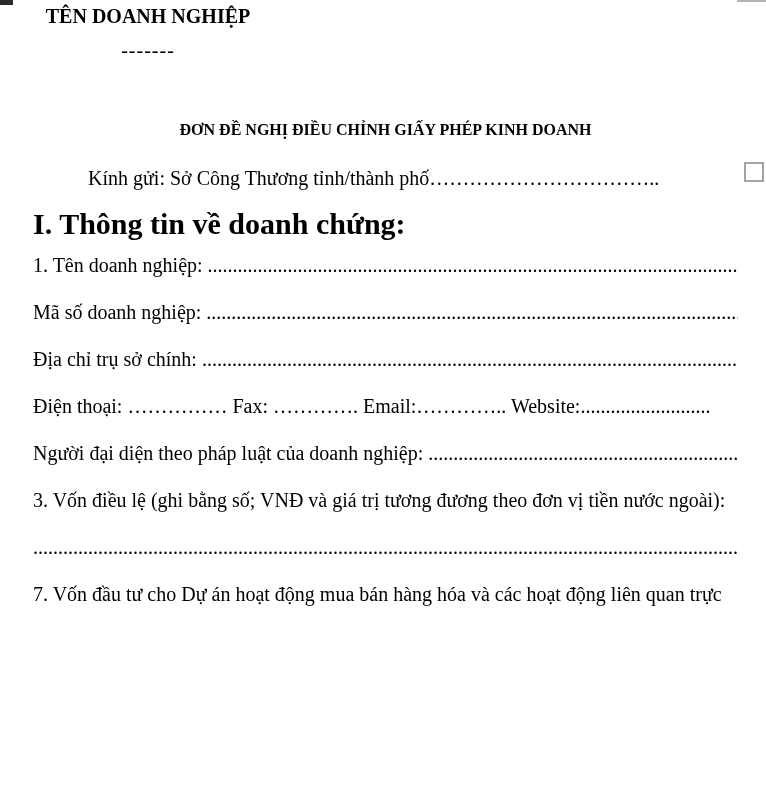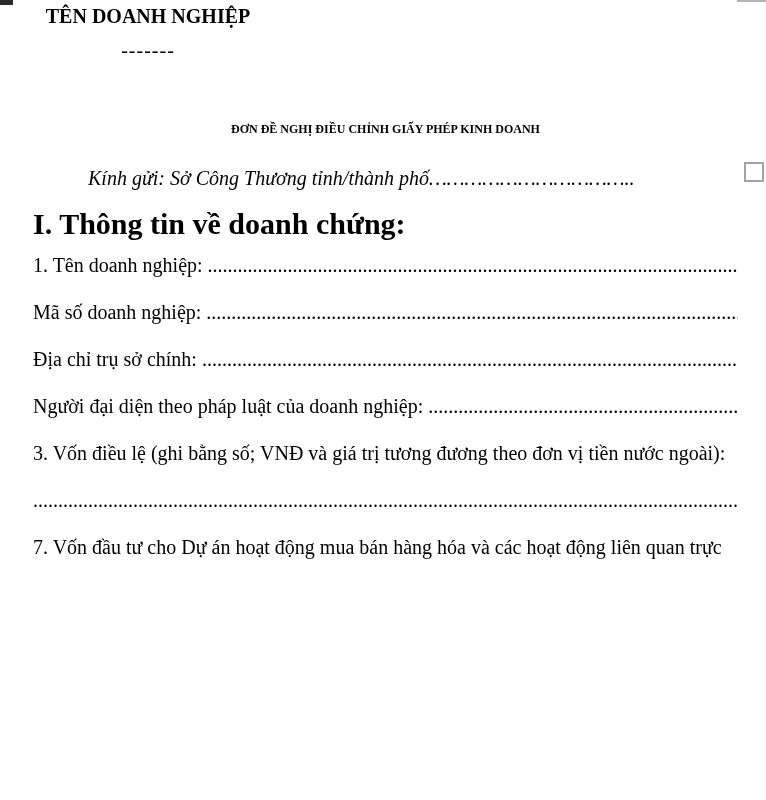--- a/index.html
+++ b/index.html
@@ -67,30 +67,29 @@
     left: 744px;
     top: 162px;
     width: 16px;
     height: 16px;
     border: 2px solid #a3a3a3;
     background: #ffffff;
   }
   .title {
     margin: 58px 0 0;
     text-align: center;
-    font-size: 12px;
+    font-size: 16px;
     font-weight: bold;
     line-height: 23px;
   }
   .recipient {
     margin: 26px 0 0 55px;
     line-height: 23px;
     white-space: nowrap;
     overflow: hidden;
-    font-style: italic;
   }
   .section-heading {
     margin: 22px 0 0;
     font-weight: bold;
     line-height: 23px;
   }
   .para {
     margin: 14px 0 0;
     line-height: 33px;
   }
@@ -126,20 +125,21 @@
   <p class="recipient">Kính gửi: Sở Công Thương tỉnh/thành phố……………………………..</p>
 
   <h2 class="section-heading">I. Thông tin về doanh chứng:</h2>
 
   <p class="para fill">1. Tên doanh nghiệp: ........................................................................................................................</p>
 
   <p class="para fill">Mã số doanh nghiệp: ........................................................................................................................</p>
 
   <p class="para fill">Địa chỉ trụ sở chính: ........................................................................................................................</p>
 
+  <p class="para fill">Điện thoại: …………… Fax: …………. Email:………….. Website:..........................</p>
 
   <p class="para fill">Người đại diện theo pháp luật của doanh nghiệp: ................................................................................</p>
 
 
   <p class="para">3. Vốn điều lệ (ghi bằng số; VNĐ và giá trị tương đương theo đơn vị tiền nước ngoài):</p>
 
   <p class="para fill">................................................................................................................................................................................</p>
 
   <p class="para">7. Vốn đầu tư cho Dự án hoạt động mua bán hàng hóa và các hoạt động liên quan trực</p>
 

